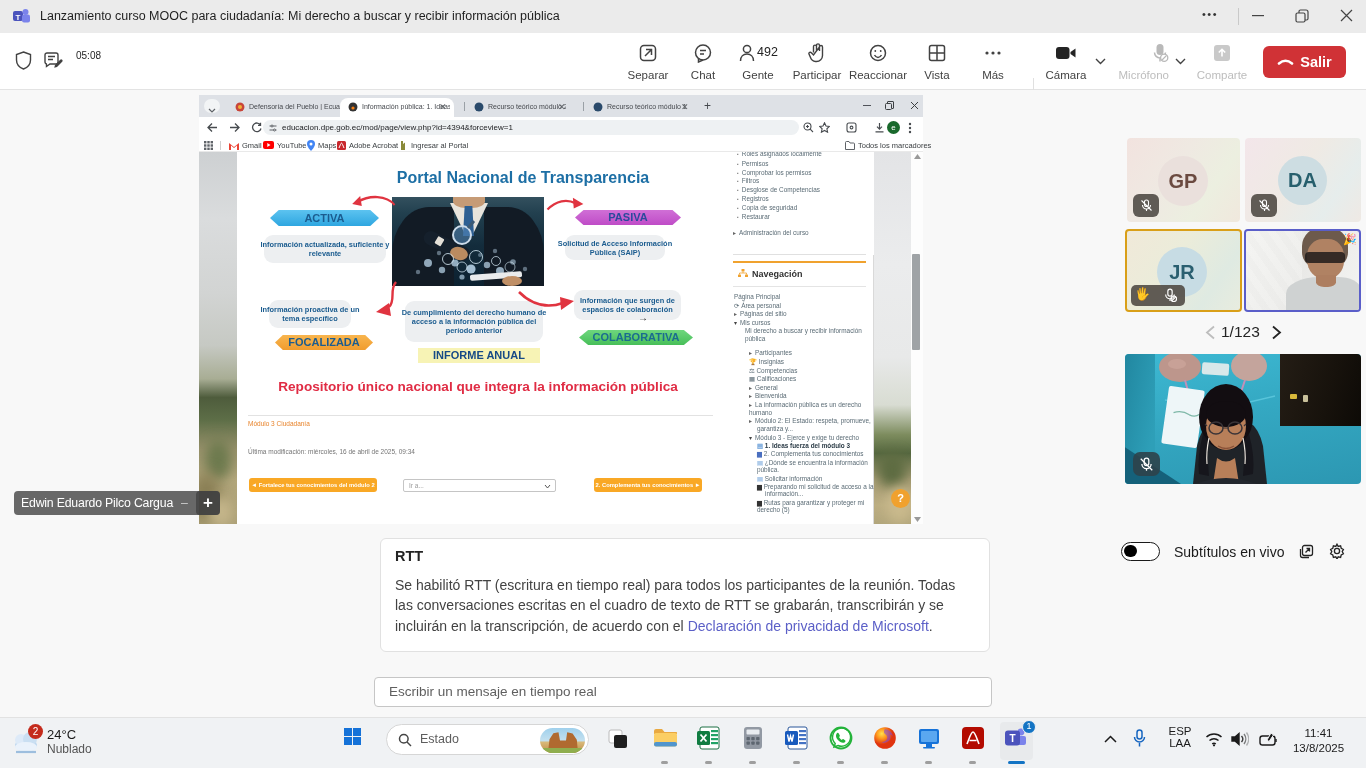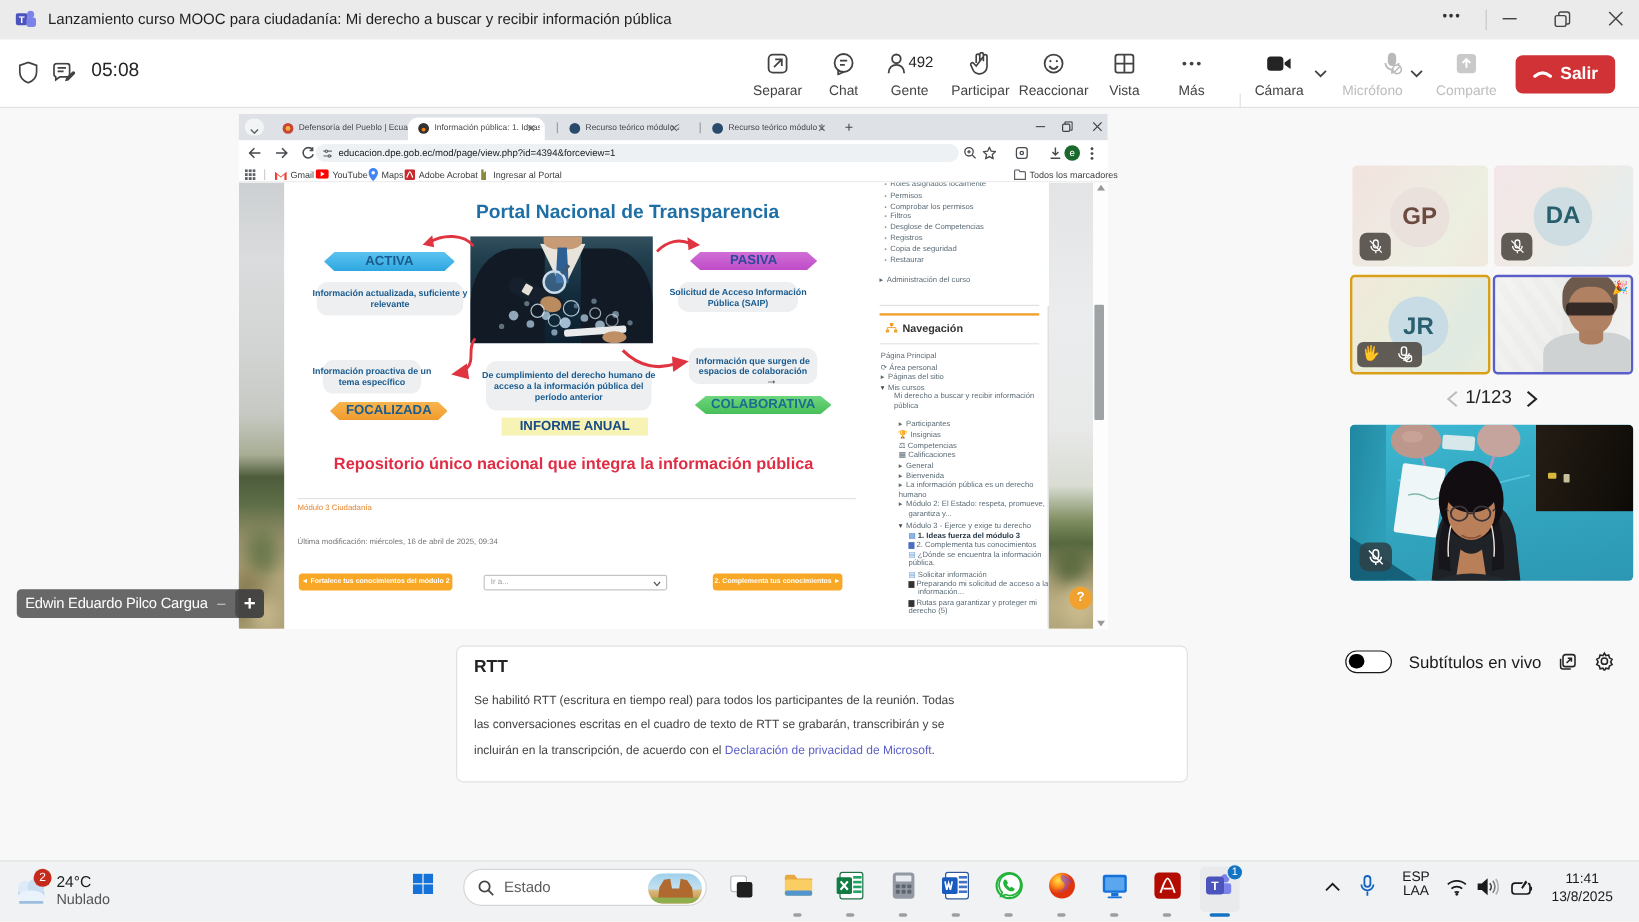--- a/index.html
+++ b/index.html
@@ -10,21 +10,21 @@
 
 #titlebar { position:absolute; left:0; top:0; width:1366px; height:33px; background:#ebebeb; }
 #titlebar .title { position:absolute; left:40px; top:9px; font-size:12.5px; color:#1f1f1f; }
 #titlebar .dots { position:absolute; left:1202px; top:8px; font-size:11px; color:#333; letter-spacing:1.5px;}
 #titlebar .tdiv { position:absolute; left:1238px; top:8px; width:1px; height:17px; background:#c9c9c9; }
 
 #toolbar { position:absolute; left:0; top:33px; width:1366px; height:57px; background:#ffffff; border-bottom:1px solid #e3e3e3; }
 .tbbtn { position:absolute; top:10px; text-align:center; color:#424242; }
 .tbbtn .lbl { font-size:11.5px; color:#424242; margin-top:2px; }
 .tbbtn.dis .lbl { color:#bdbdbd; }
-#timer { position:absolute; left:76px; top:17px; font-size:16px; color:#242424; }
+#timer { position:absolute; left:76px; top:17px; font-size:10px; color:#242424; }
 #salir { position:absolute; left:1263px; top:13px; width:83px; height:32px; background:#d03236; border-radius:6px; color:#fff; display:flex; align-items:center; justify-content:center; gap:6px; font-size:14.5px; font-weight:bold; }
 .vdiv { position:absolute; left:1033px; top:45px; width:1px; height:33px; background:#e0e0e0; }
 
 
 #main { position:absolute; left:0; top:90px; width:1366px; height:627px; background:#f8f8f8; }
 
 
 #browser { position:absolute; left:199px; top:5px; width:724px; height:429px; background:#fff; }
 #tabbar { position:absolute; left:0; top:0; width:724px; height:22px; background:#dee1e6; }
 .tab { position:absolute; top:3px; height:19px; font-size:7px; color:#45484d; }
@@ -48,21 +48,21 @@
 .trid::before { content:"▾"; margin-right:3px; font-size:6px; color:#444; }
 
 
 .tile { position:absolute; border-radius:4px; overflow:hidden; }
 .avatar { position:absolute; border-radius:50%; display:flex; align-items:center; justify-content:center; font-weight:bold; font-size:20px; }
 .micbadge { position:absolute; left:6px; bottom:5px; width:26px; height:23px; background:rgba(84,78,73,.92); border-radius:6px; display:flex; align-items:center; justify-content:center; }
 
 
 #rtt { position:absolute; left:380px; top:448px; width:610px; height:114px; background:#fff; border:1px solid #e1e1e1; border-radius:6px; }
 #rtt h3 { position:absolute; left:14px; top:9px; font-size:14.5px; color:#242424; }
-#rtt p { position:absolute; left:14px; top:36px; width:590px; white-space:nowrap; font-size:10px; line-height:20.3px; color:#424242; }
+#rtt p { position:absolute; left:14px; top:36px; width:590px; white-space:nowrap; font-size:14px; line-height:20.3px; color:#424242; }
 #rtt a { color:#5b5fc7; text-decoration:none; }
 #msginput { position:absolute; left:374px; top:587px; width:618px; height:30px; border:1px solid #c6c6c6; border-radius:4px; background:#fff; font-size:13.5px; color:#5f5f5f; line-height:28px; padding-left:14px; }
 #subt { position:absolute; left:1121px; top:452px; height:20px; }
 
 
 #taskbar { position:absolute; left:0; top:717px; width:1366px; height:51px; background:#f0f2f4; border-top:1px solid #e2e2e2; }
 .tico { position:absolute; top:8px; width:24px; height:24px; }
 .dash { position:absolute; top:43px; width:7px; height:3px; border-radius:2px; background:#9e9e9e; }
 </style>
 </head>
@@ -588,20 +588,21 @@
       <svg class="abs" style="left:178px; top:2px;" width="15" height="15" viewBox="0 0 15 15" fill="none" stroke="#242424" stroke-width="1.3">
         <rect x="3.5" y="1.5" width="10" height="10" rx="2"></rect>
         <path d="M1.5 5 V11.5 a2 2 0 0 0 2 2 H10"></path>
         <path d="M6.5 8.5 L10.5 4.5 M7.5 4.5 h3 v3"></path>
       </svg>
       <svg class="abs" style="left:208px; top:1px;" width="16" height="16" viewBox="0 0 16 16" fill="none" stroke="#242424" stroke-width="1.3">
         <circle cx="8" cy="8" r="2.6"></circle>
         <path d="M8 1.2 l1.2 2.2 2.4 -.6 .6 2.4 2.2 1.2 -1.2 2.2 1.2 2.2 -2.2 1.2 -.6 2.4 -2.4 -.6 -1.2 2.2 -1.2 -2.2 -2.4 .6 -.6 -2.4 -2.2 -1.2 1.2 -2.2 -1.2 -2.2 2.2 -1.2 .6 -2.4 2.4 .6 Z"></path>
       </svg>
     </div>
+    <div id="msginput">Escribir un mensaje en tiempo real</div>
   </div>
 
   <div id="taskbar">
 
     <svg class="abs" style="left:12px; top:10px;" width="30" height="26" viewBox="0 0 30 26">
       <ellipse cx="14" cy="17" rx="11" ry="7" fill="#b9d4ee"></ellipse>
       <circle cx="9" cy="12" r="6" fill="#ddeaf8"></circle>
       <circle cx="18" cy="11" r="7" fill="#cadff2"></circle>
       <ellipse cx="14" cy="19" rx="11" ry="5" fill="#eaf2fb"></ellipse>
       <path d="M4 24 h20" stroke="#9dbede" stroke-width="2.2"></path>

